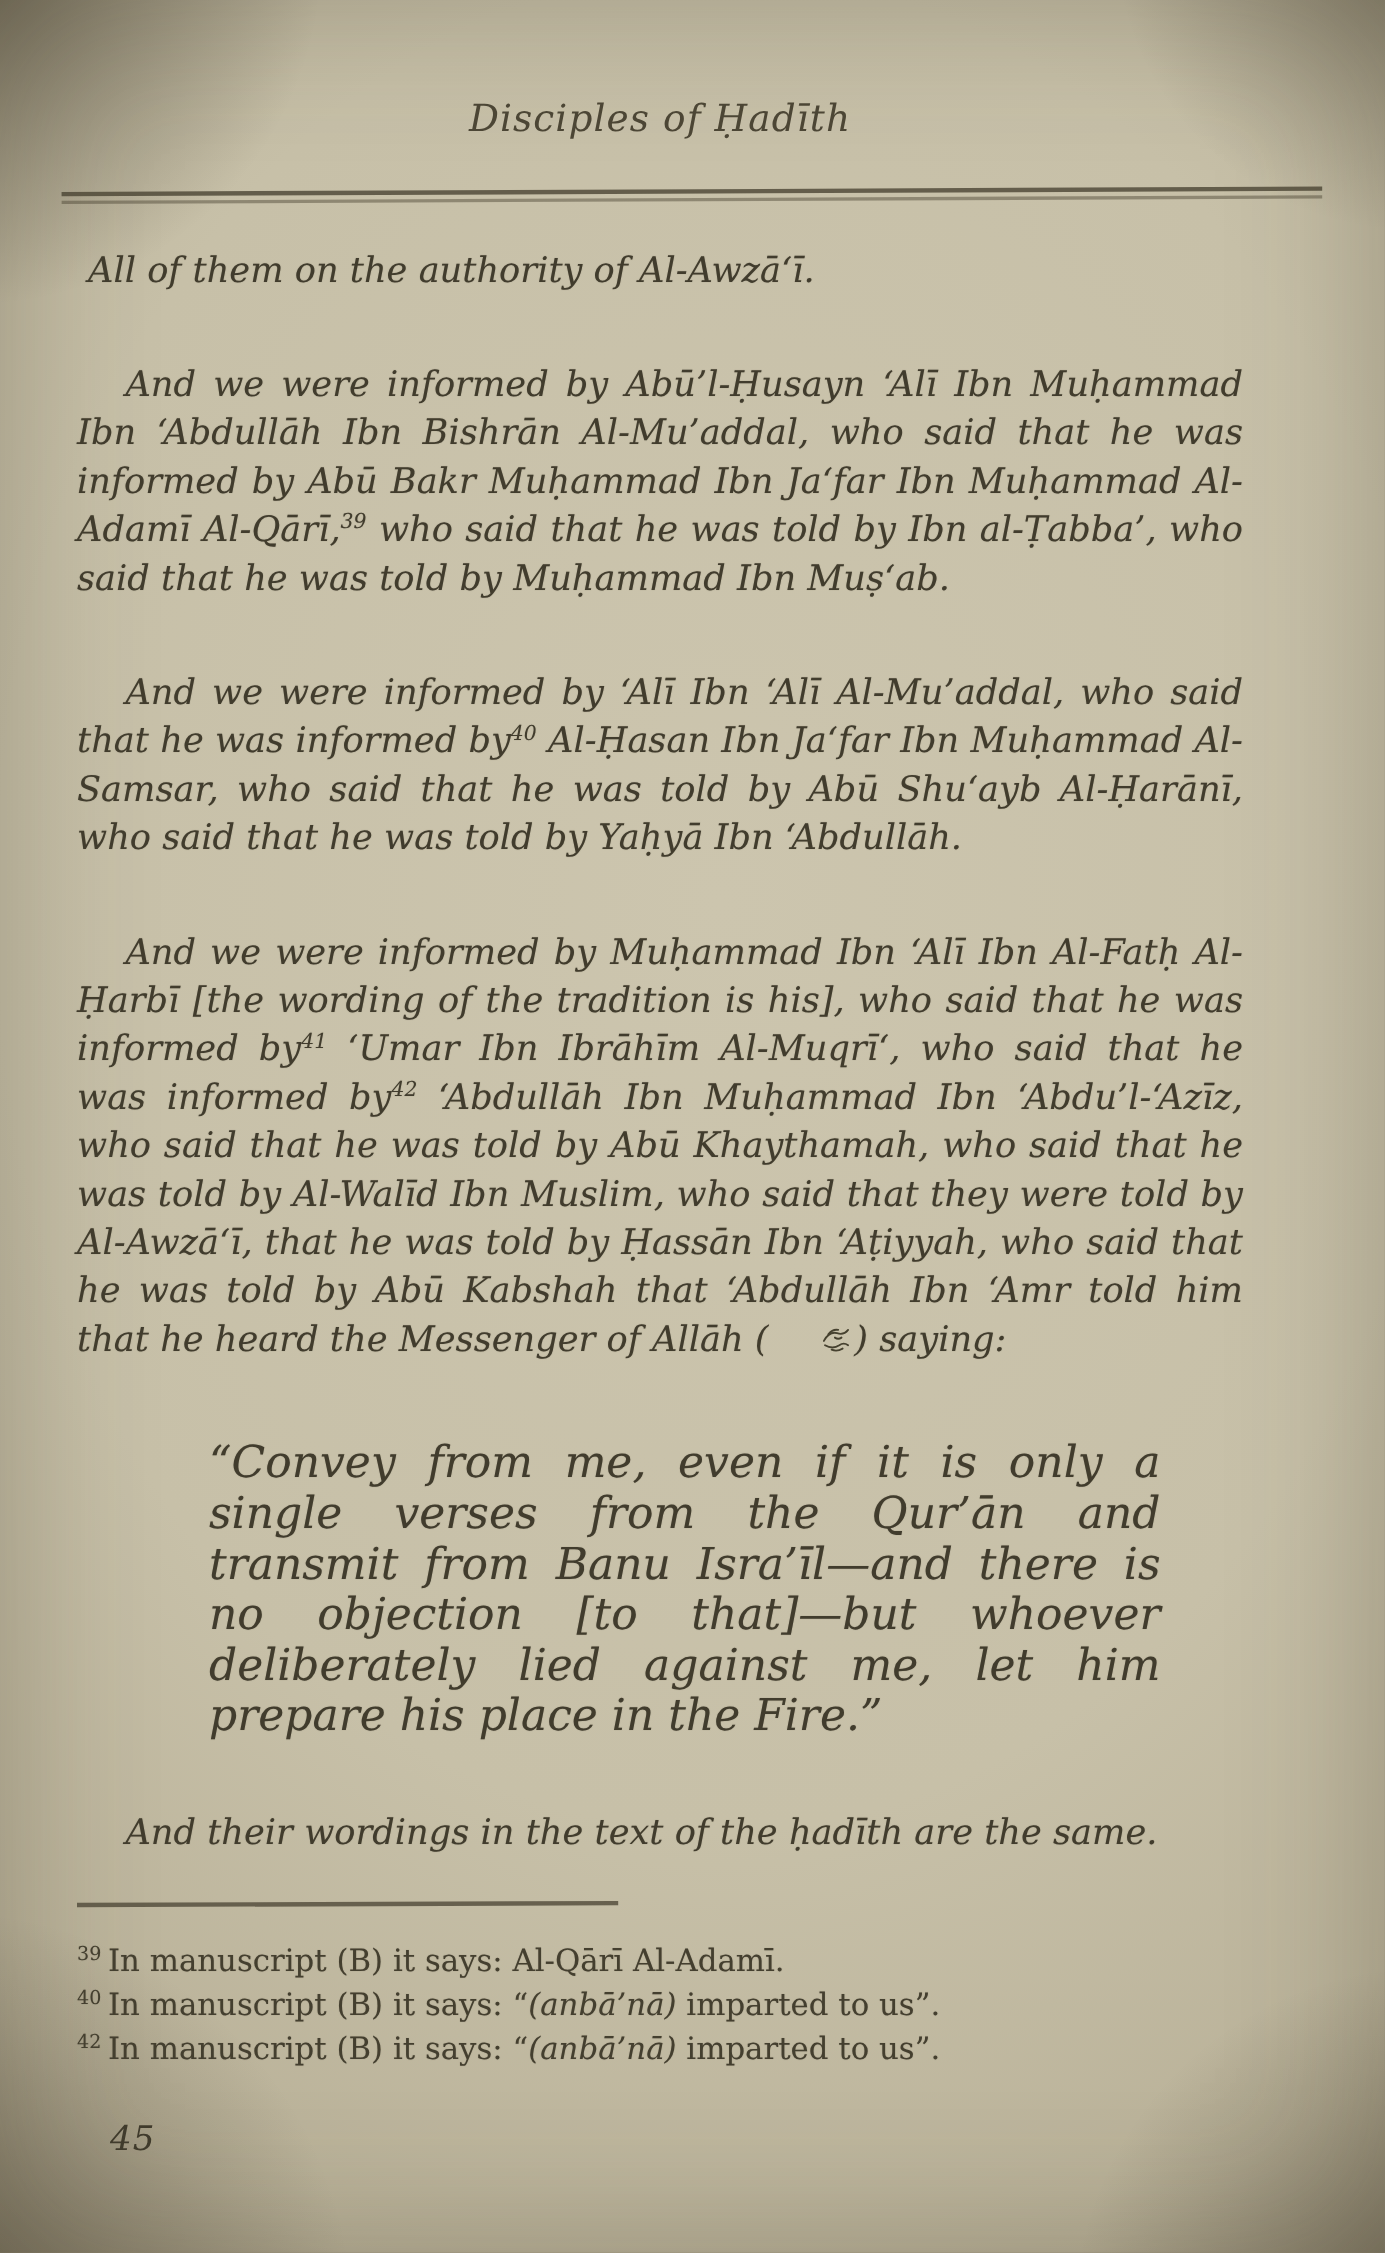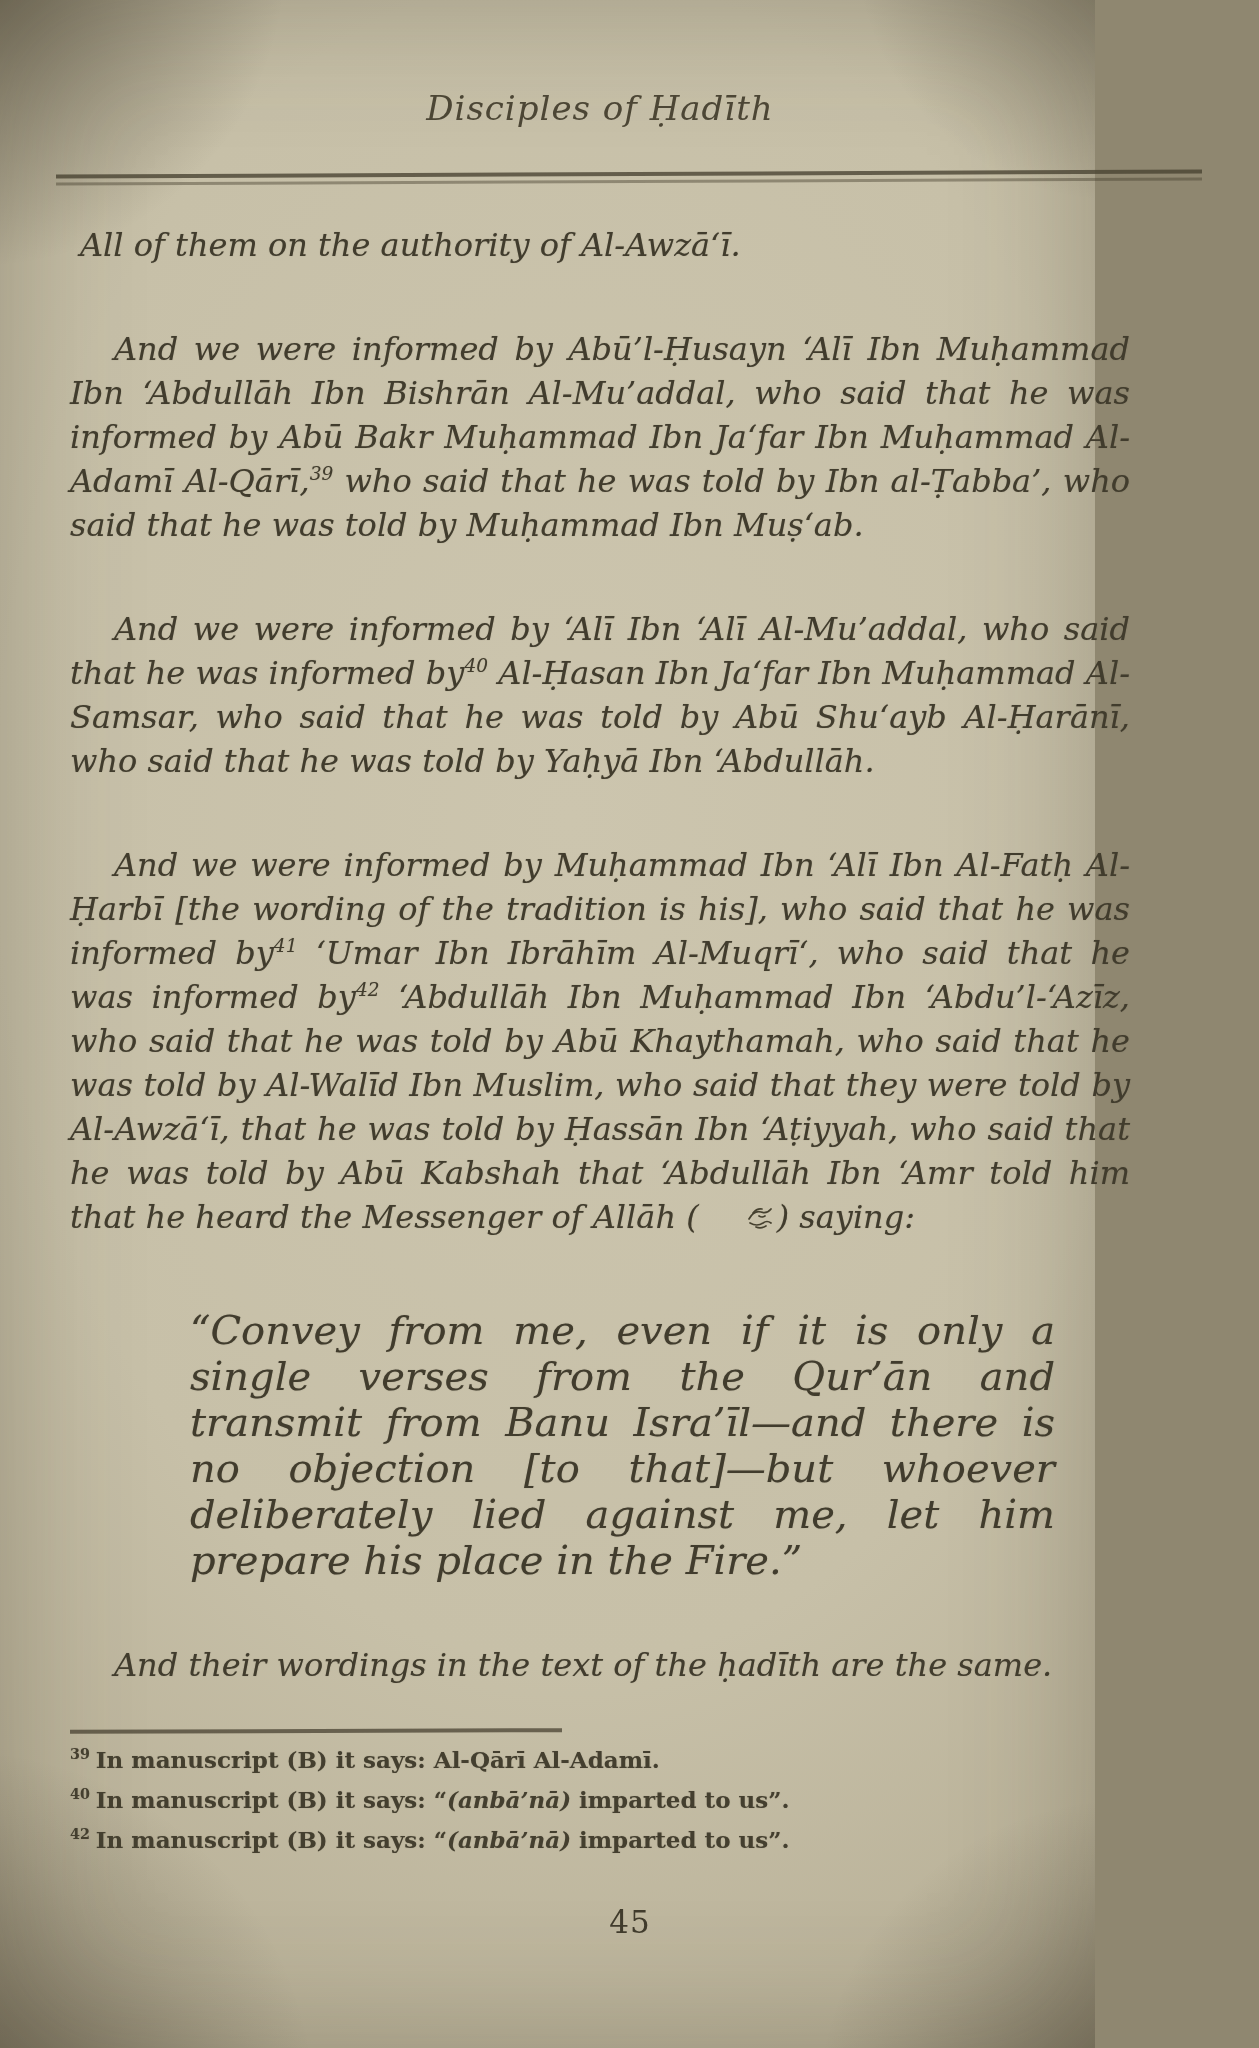--- a/index.html
+++ b/index.html
@@ -1,18 +1,18 @@
 <!DOCTYPE html>
 <html><head>
 <meta charset="utf-8">
 <style>
   html,body{margin:0;padding:0;}
   body{width:1259px;height:2048px;overflow:hidden;background:#8f8770;}
   .page{
-    position:relative;width:1095px;height:2048px;
+    position:relative;width:1259px;height:2048px;
     font-family:"DejaVu Serif","Liberation Serif",serif;
     color:#413c2d;
     background:
       radial-gradient(circle at -2% -2%, rgba(38,32,20,0.50) 0%, rgba(38,32,20,0) 13%),
       radial-gradient(circle at 102% -3%, rgba(38,32,20,0.38) 0%, rgba(38,32,20,0) 11%),
       radial-gradient(circle at -4% 103%, rgba(38,32,20,0.42) 0%, rgba(38,32,20,0) 15%),
       radial-gradient(circle at 103% 103%, rgba(38,32,20,0.38) 0%, rgba(38,32,20,0) 13%),
       radial-gradient(ellipse 95% 75% at 52% 40%, #ccc5ae 0%, #c7c0a8 55%, #b9b198 85%, #a89f87 100%);
     box-shadow: inset 0 0 140px rgba(60,52,36,0.30);
   }
@@ -41,27 +41,27 @@
     font-size:40px;line-height:46px;text-align:justify;
     text-shadow:0 0 1px rgba(65,60,45,0.35);
   }
   .closing{margin:60px 0 0 0;font-size:32px;line-height:44px;text-indent:44px;
     text-shadow:0 0 1px rgba(65,60,45,0.35);}
   .fn-rule{
     margin-top:42px;width:492px;height:0;
     border-top:4px solid rgba(72,66,49,0.75);
     transform:rotate(-0.2deg);
   }
-  .footnotes{margin-top:7px;font-size:23px;line-height:40px;color:#443f2f;
-    text-shadow:0 0 1px rgba(65,60,45,0.3);font-weight:bold;}
+  .footnotes{margin-top:30px;font-size:28px;line-height:40px;color:#443f2f;
+    text-shadow:0 0 1px rgba(65,60,45,0.3);}
   .footnote{margin:0;}
   .footnote sup{font-size:0.62em;vertical-align:super;line-height:0;margin-right:6px;}
   .footnote i{font-style:italic;}
-  .page-number{margin-top:44px;text-align:center;font-size:31px;color:#403b2c;
-    letter-spacing:1px;transform:translateX(30px);}
+  .page-number{margin-top:44px;text-align:left;font-size:31px;color:#403b2c;
+    letter-spacing:1px;transform:translateX(30px);font-style:italic;}
 </style>
 </head>
 <body>
 
 <div class="page">
   <div class="inner">
 
     <div class="running-header">Disciples of Ḥadīth</div>
 
     <div class="header-rule"></div>

